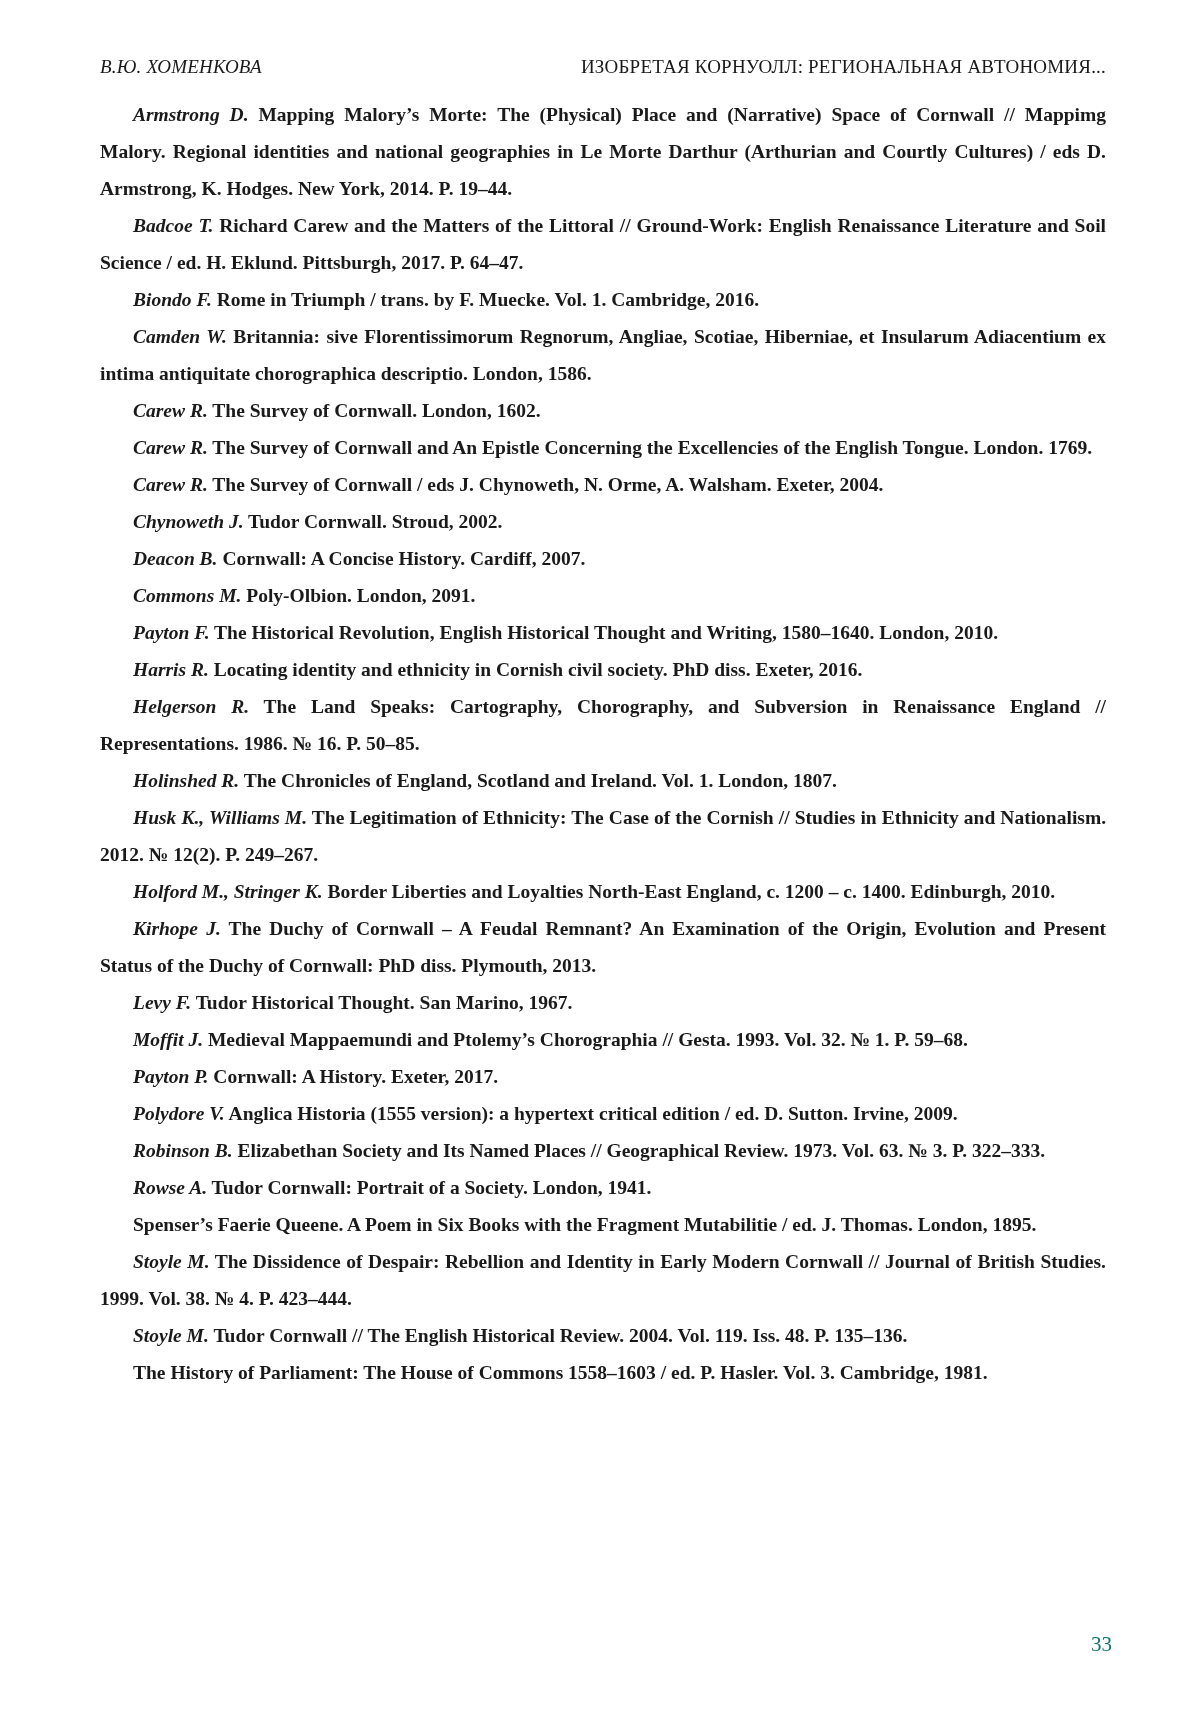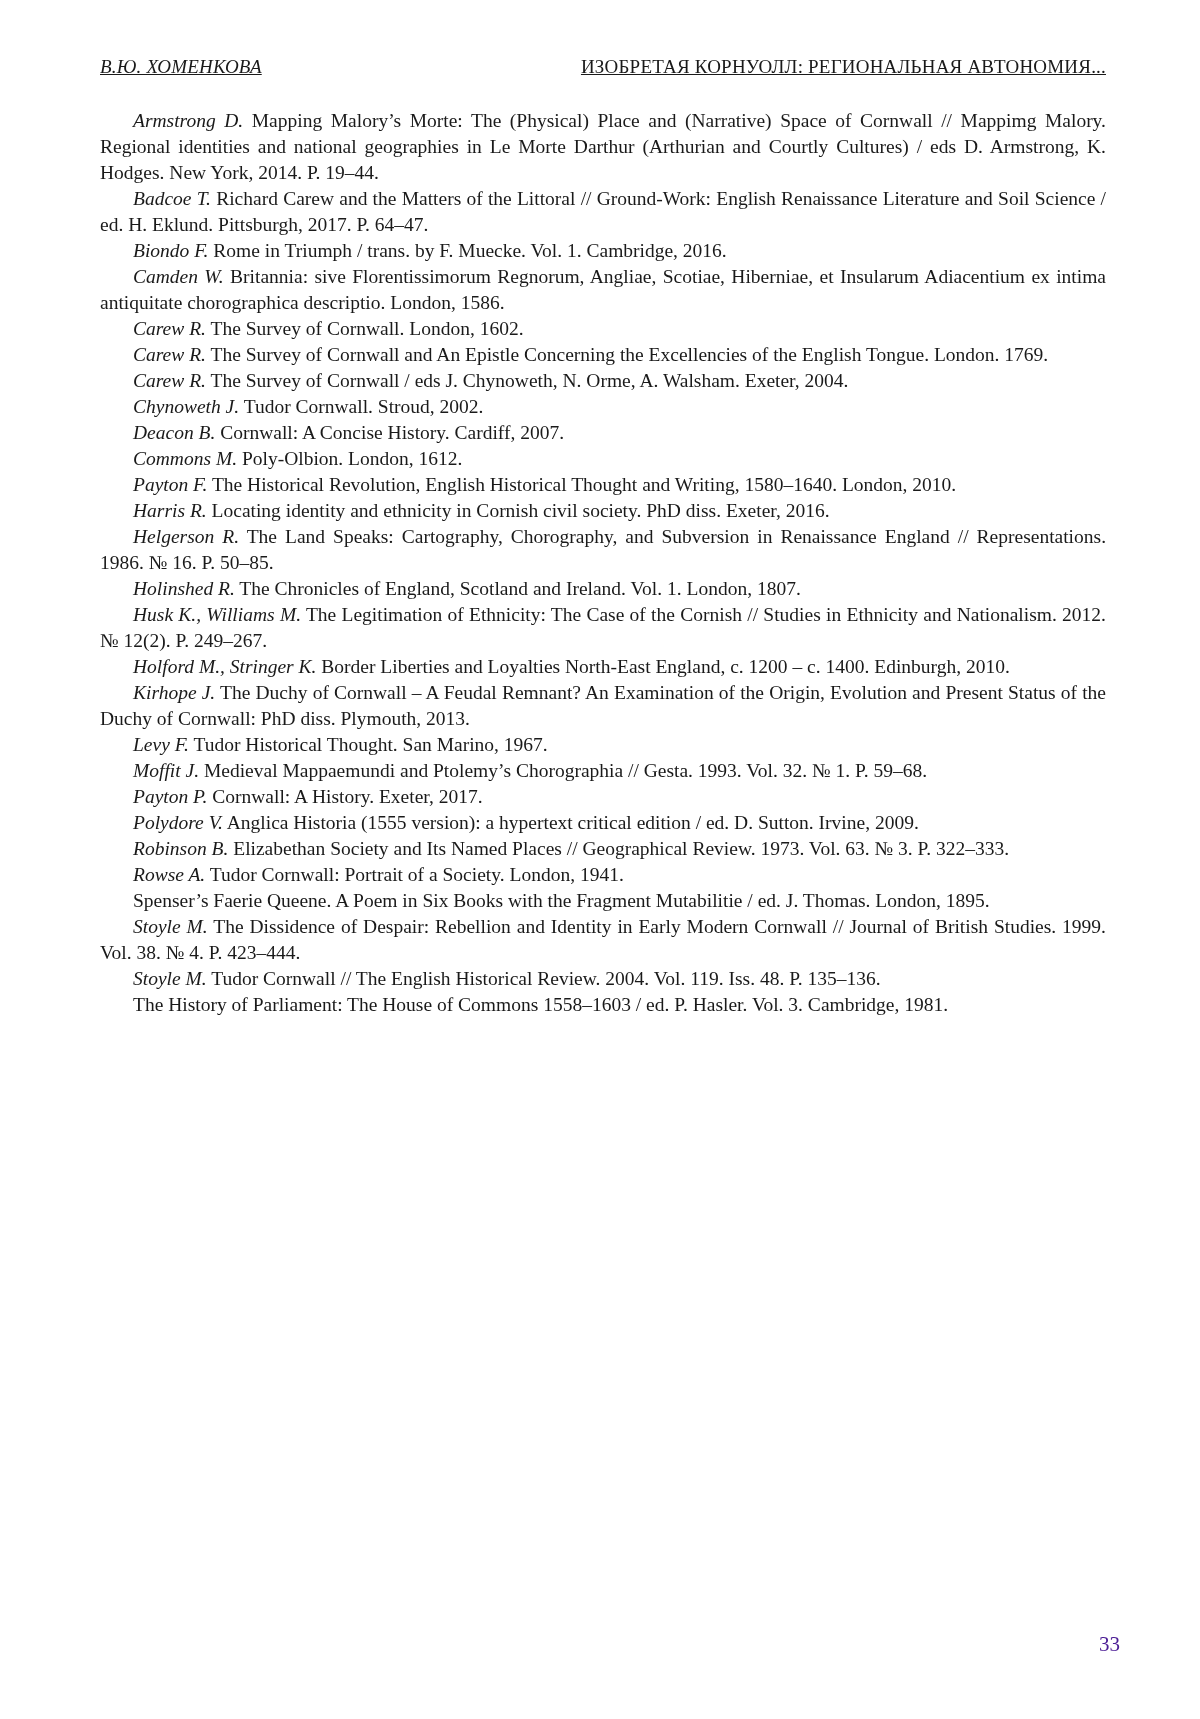--- a/index.html
+++ b/index.html
@@ -18,48 +18,48 @@
     color: #1a1a1a;
     overflow: hidden;
   }
   .running-head {
     display: flex;
     justify-content: space-between;
     align-items: flex-end;
     font-size: 19px;
     letter-spacing: 0.2px;
     white-space: nowrap;
-    text-decoration: underline;
   }
   .running-head .author-name {
     font-style: italic;
   }
   .running-head .article-title {
     font-style: normal;
   }
   .refs {
-    margin-top: 30px;
+    margin-top: 18px;
     font-size: 19.5px;
-    line-height: 26px;
+    line-height: 37px;
     text-align: justify;
+    font-weight: bold;
   }
   .refs p.ref {
     margin: 0;
     padding: 0;
     text-indent: 33px;
   }
   .refs .ref-author {
     font-style: italic;
   }
   .page-number {
     position: absolute;
-    right: 80px;
+    right: 88px;
     bottom: 62px;
     font-size: 21px;
-    color: #4c1d95;
+    color: #0f766e;
   }
 </style>
 </head>
 <body>
 
 <div class="page">
 
   <div class="running-head">
     <span class="author-name">В.Ю. ХОМЕНКОВА</span>
     <span class="article-title">ИЗОБРЕТАЯ КОРНУОЛЛ: РЕГИОНАЛЬНАЯ АВТОНОМИЯ...</span>
@@ -68,21 +68,21 @@
   <div class="refs">
       <p class="ref"><span class="ref-author">Armstrong D.</span> <span>Mapping Malory’s Morte: The (Physical) Place and (Narrative) Space of Cornwall // Mappimg Malory. Regional identities and national geographies in Le Morte Darthur (Arthurian and Courtly Cultures) / eds D. Armstrong, K. Hodges. New York, 2014. P. 19–44.</span></p>
       <p class="ref"><span class="ref-author">Badcoe T.</span> <span>Richard Carew and the Matters of the Littoral // Ground-Work: English Renaissance Literature and Soil Science / ed. H. Eklund. Pittsburgh, 2017. P. 64–47.</span></p>
       <p class="ref"><span class="ref-author">Biondo F.</span> <span>Rome in Triumph / trans. by F. Muecke. Vol. 1. Cambridge, 2016.</span></p>
       <p class="ref"><span class="ref-author">Camden W.</span> <span>Britannia: sive Florentissimorum Regnorum, Angliae, Scotiae, Hiberniae, et Insularum Adiacentium ex intima antiquitate chorographica descriptio. London, 1586.</span></p>
       <p class="ref"><span class="ref-author">Carew R.</span> <span>The Survey of Cornwall. London, 1602.</span></p>
       <p class="ref"><span class="ref-author">Carew R.</span> <span>The Survey of Cornwall and An Epistle Concerning the Excellencies of the English Tongue. London. 1769.</span></p>
       <p class="ref"><span class="ref-author">Carew R.</span> <span>The Survey of Cornwall / eds J. Chynoweth, N. Orme, A. Walsham. Exeter, 2004.</span></p>
       <p class="ref"><span class="ref-author">Chynoweth J.</span> <span>Tudor Cornwall. Stroud, 2002.</span></p>
       <p class="ref"><span class="ref-author">Deacon B.</span> <span>Cornwall: A Concise History. Cardiff, 2007.</span></p>
-      <p class="ref"><span class="ref-author">Commons M.</span> <span>Poly-Olbion. London, 1612.</span></p>
+      <p class="ref"><span class="ref-author">Commons M.</span> <span>Poly-Olbion. London, 2091.</span></p>
       <p class="ref"><span class="ref-author">Payton F.</span> <span>The Historical Revolution, English Historical Thought and Writing, 1580–1640. London, 2010.</span></p>
       <p class="ref"><span class="ref-author">Harris R.</span> <span>Locating identity and ethnicity in Cornish civil society. PhD diss. Exeter, 2016.</span></p>
       <p class="ref"><span class="ref-author">Helgerson R.</span> <span>The Land Speaks: Cartography, Chorography, and Subversion in Renaissance England // Representations. 1986. № 16. P. 50–85.</span></p>
       <p class="ref"><span class="ref-author">Holinshed R.</span> <span>The Chronicles of England, Scotland and Ireland. Vol. 1. London, 1807.</span></p>
       <p class="ref"><span class="ref-author">Husk K., Williams M.</span> <span>The Legitimation of Ethnicity: The Case of the Cornish // Studies in Ethnicity and Nationalism. 2012. № 12(2). P. 249–267.</span></p>
       <p class="ref"><span class="ref-author">Holford M., Stringer K.</span> <span>Border Liberties and Loyalties North-East England, c. 1200 – c. 1400. Edinburgh, 2010.</span></p>
       <p class="ref"><span class="ref-author">Kirhope J.</span> <span>The Duchy of Cornwall – A Feudal Remnant? An Examination of the Origin, Evolution and Present Status of the Duchy of Cornwall: PhD diss. Plymouth, 2013.</span></p>
       <p class="ref"><span class="ref-author">Levy F.</span> <span>Tudor Historical Thought. San Marino, 1967.</span></p>
       <p class="ref"><span class="ref-author">Moffit J.</span> <span>Medieval Mappaemundi and Ptolemy’s Chorographia // Gesta. 1993. Vol. 32. № 1. P. 59–68.</span></p>
       <p class="ref"><span class="ref-author">Payton P.</span> <span>Cornwall: A History. Exeter, 2017.</span></p>

